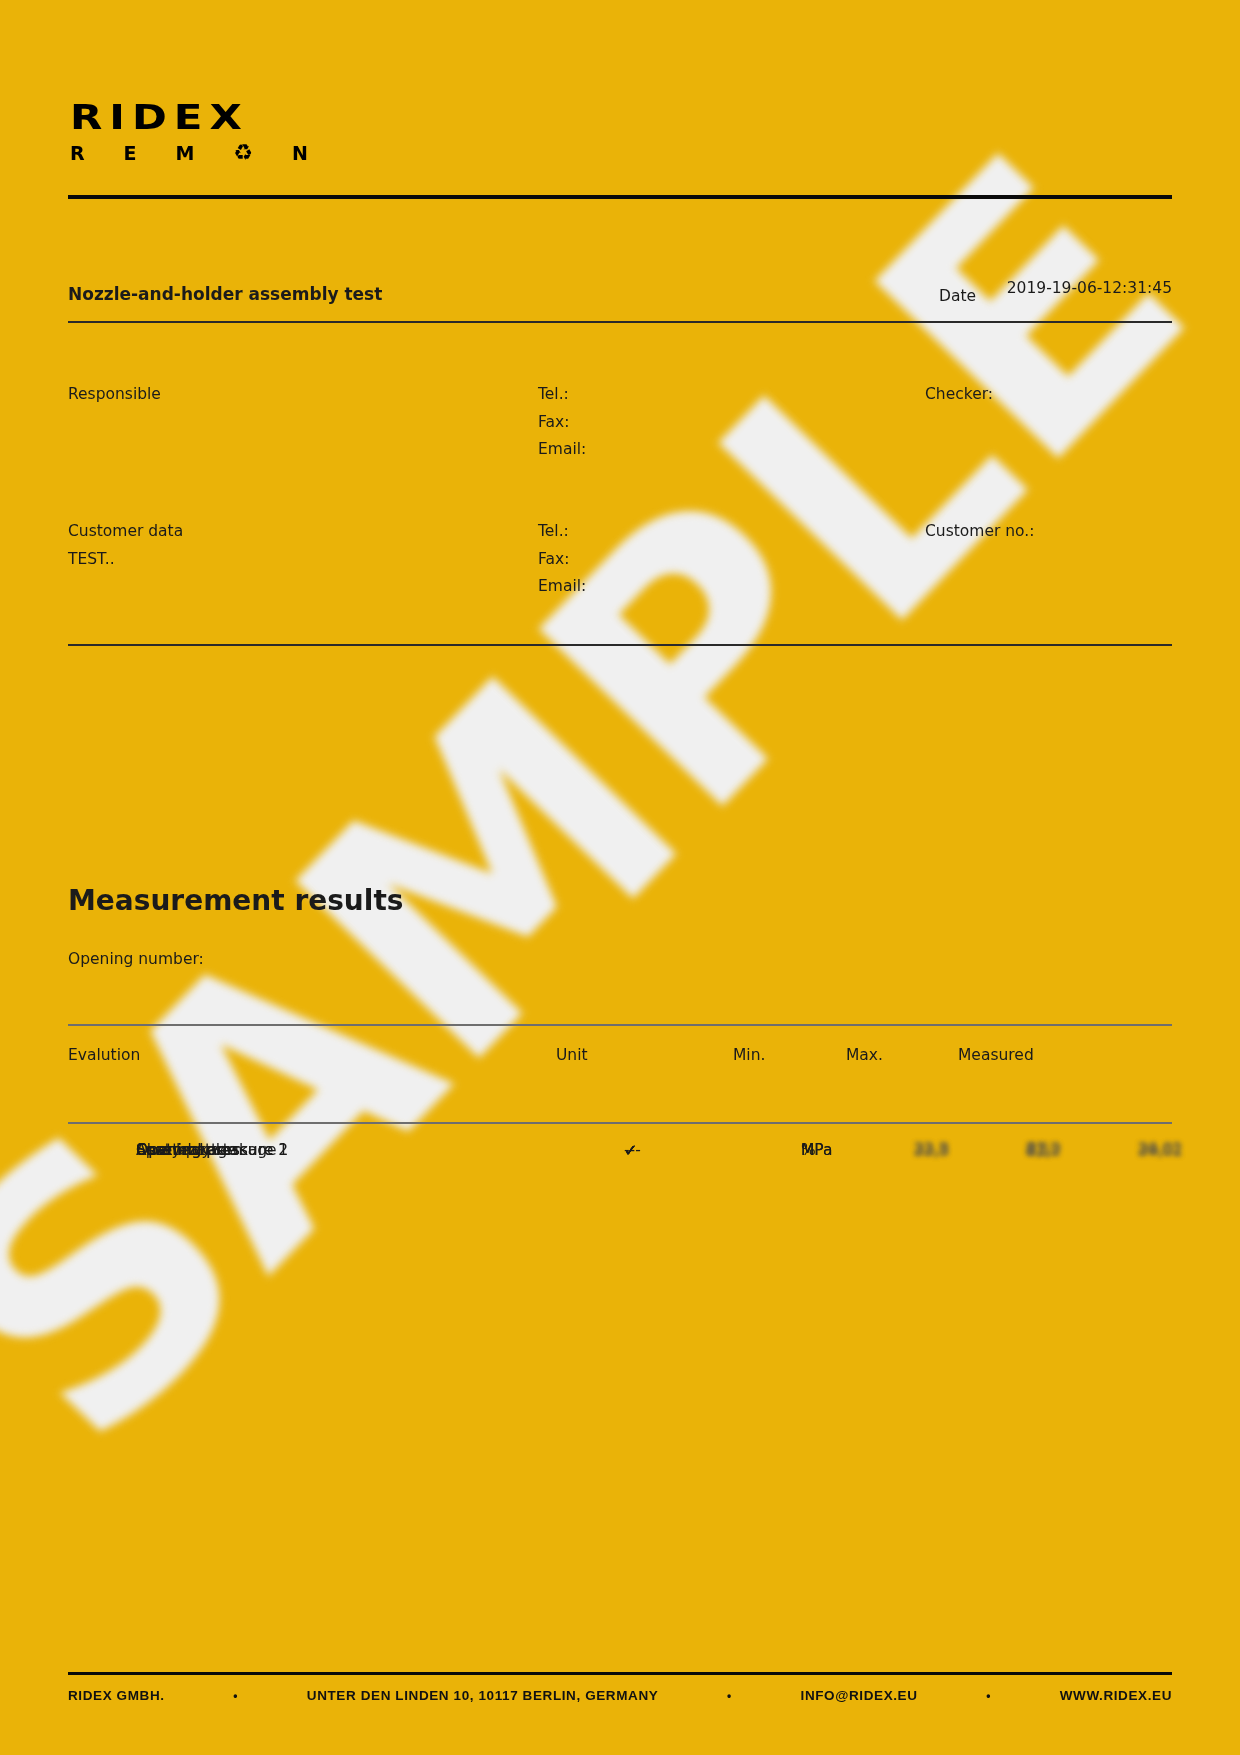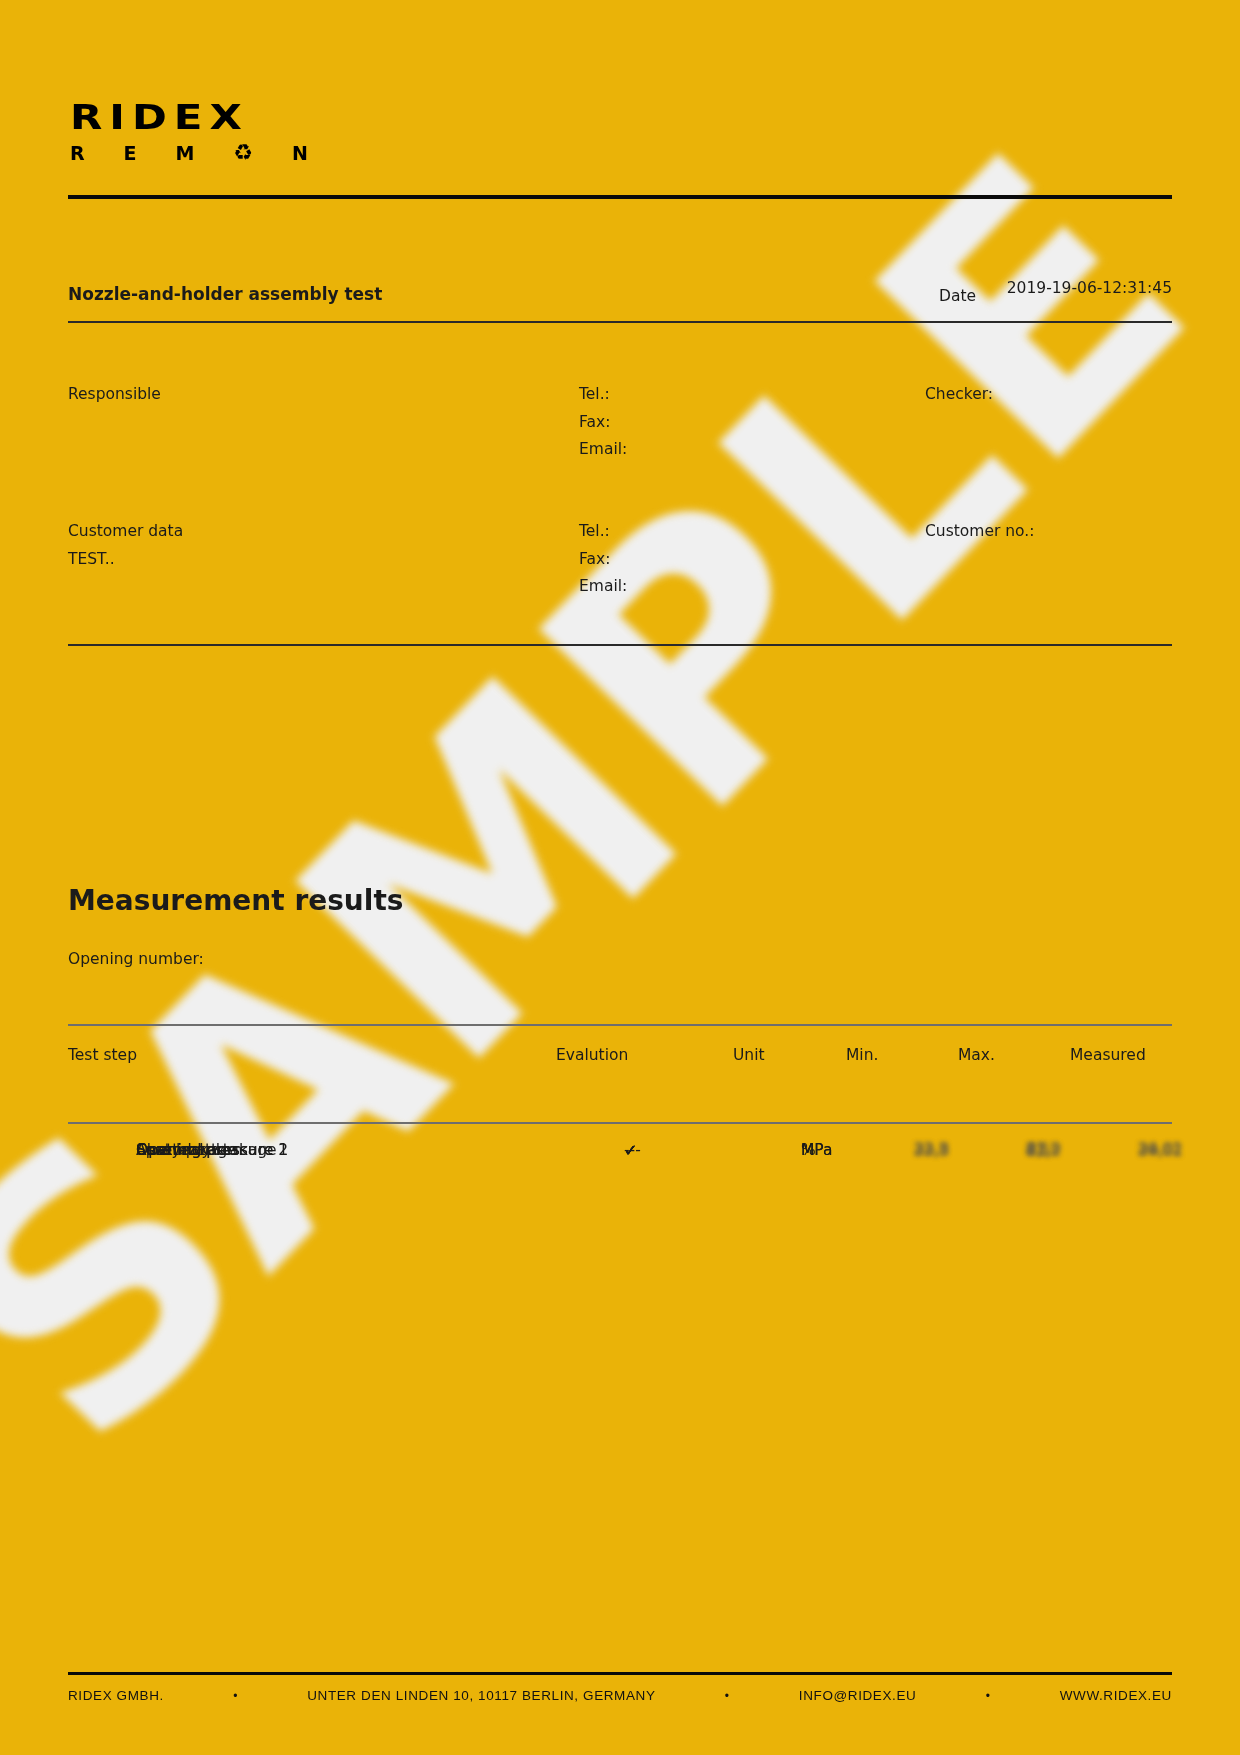--- a/index.html
+++ b/index.html
@@ -47,21 +47,21 @@
   .rule.gray{height:2px;background:#6e6e6e;}
   .rule.footer-line{height:3px;background:#0a0a0a;}
   
   .h1{left:68px;top:243px;font-size:28px;font-weight:800;letter-spacing:0.2px;}
   .subtitle{left:68px;top:284px;font-size:17px;font-weight:700;}
   .date-label{left:939px;top:287px;font-size:15.5px;}
   .date-value{right:68px;top:279px;font-size:15.5px;text-align:right;}
   
   .lbl{font-size:15.5px;line-height:27.5px;}
   .col-left{left:68px;width:420px;}
-  .col-mid{left:579px;width:300px;}
+  .col-mid{left:538px;width:300px;}
   .col-right{left:925px;width:250px;}
   .row1{top:381px;}
   .row2{top:518px;}
   
   .assembly{left:68px;top:702px;font-size:15.5px;line-height:29px;}
   
   .h2{left:68px;top:884px;font-size:28px;font-weight:800;}
   .serial{left:68px;top:950px;font-size:15.5px;}
   .tbl-row{
     position:absolute;left:68px;width:1104px;
@@ -73,21 +73,21 @@
   .tbl-row .c6{}
   .tbl-head{top:1046px;}
   .tbl-body-wrap{position:absolute;left:68px;top:1141px;width:1104px;z-index:1;}
   .redact{filter:blur(2.4px);color:#4d4d4d;}
   .check{font-size:16px;}
   
   .footer-row{
     left:68px;top:1688px;width:1104px;
     display:flex;justify-content:space-between;align-items:flex-end;
     font-family:"Liberation Sans","DejaVu Sans",sans-serif;
-    font-size:13.5px;font-weight:400;letter-spacing:0.6px;
+    font-size:13.5px;font-weight:700;letter-spacing:0.6px;
     color:#111;
   }
   .footer-row .dot{font-size:12px;}
 </style>
 </head>
 <body>
 
 <div class="page">
 
   <div class="watermark">SAMPLE</div>
@@ -130,21 +130,20 @@
 
   <div class="rule thin" style="top:644px;"></div>
 
 
   <div class="layer h2">Measurement results</div>
   <div class="layer serial">Opening number:</div>
 
   <div class="rule gray" style="top:1024px;"></div>
 
   <div class="tbl-row tbl-head">
-    <div class="c1">Test step</div>
     <div class="c2">Evalution</div>
     <div class="c3">Unit</div>
     <div class="c4">Min.</div>
     <div class="c5">Max.</div>
     <div class="c6">Measured</div>
   </div>
 
   <div class="rule gray" style="top:1122px;"></div>
 
   <div class="tbl-body-wrap">

